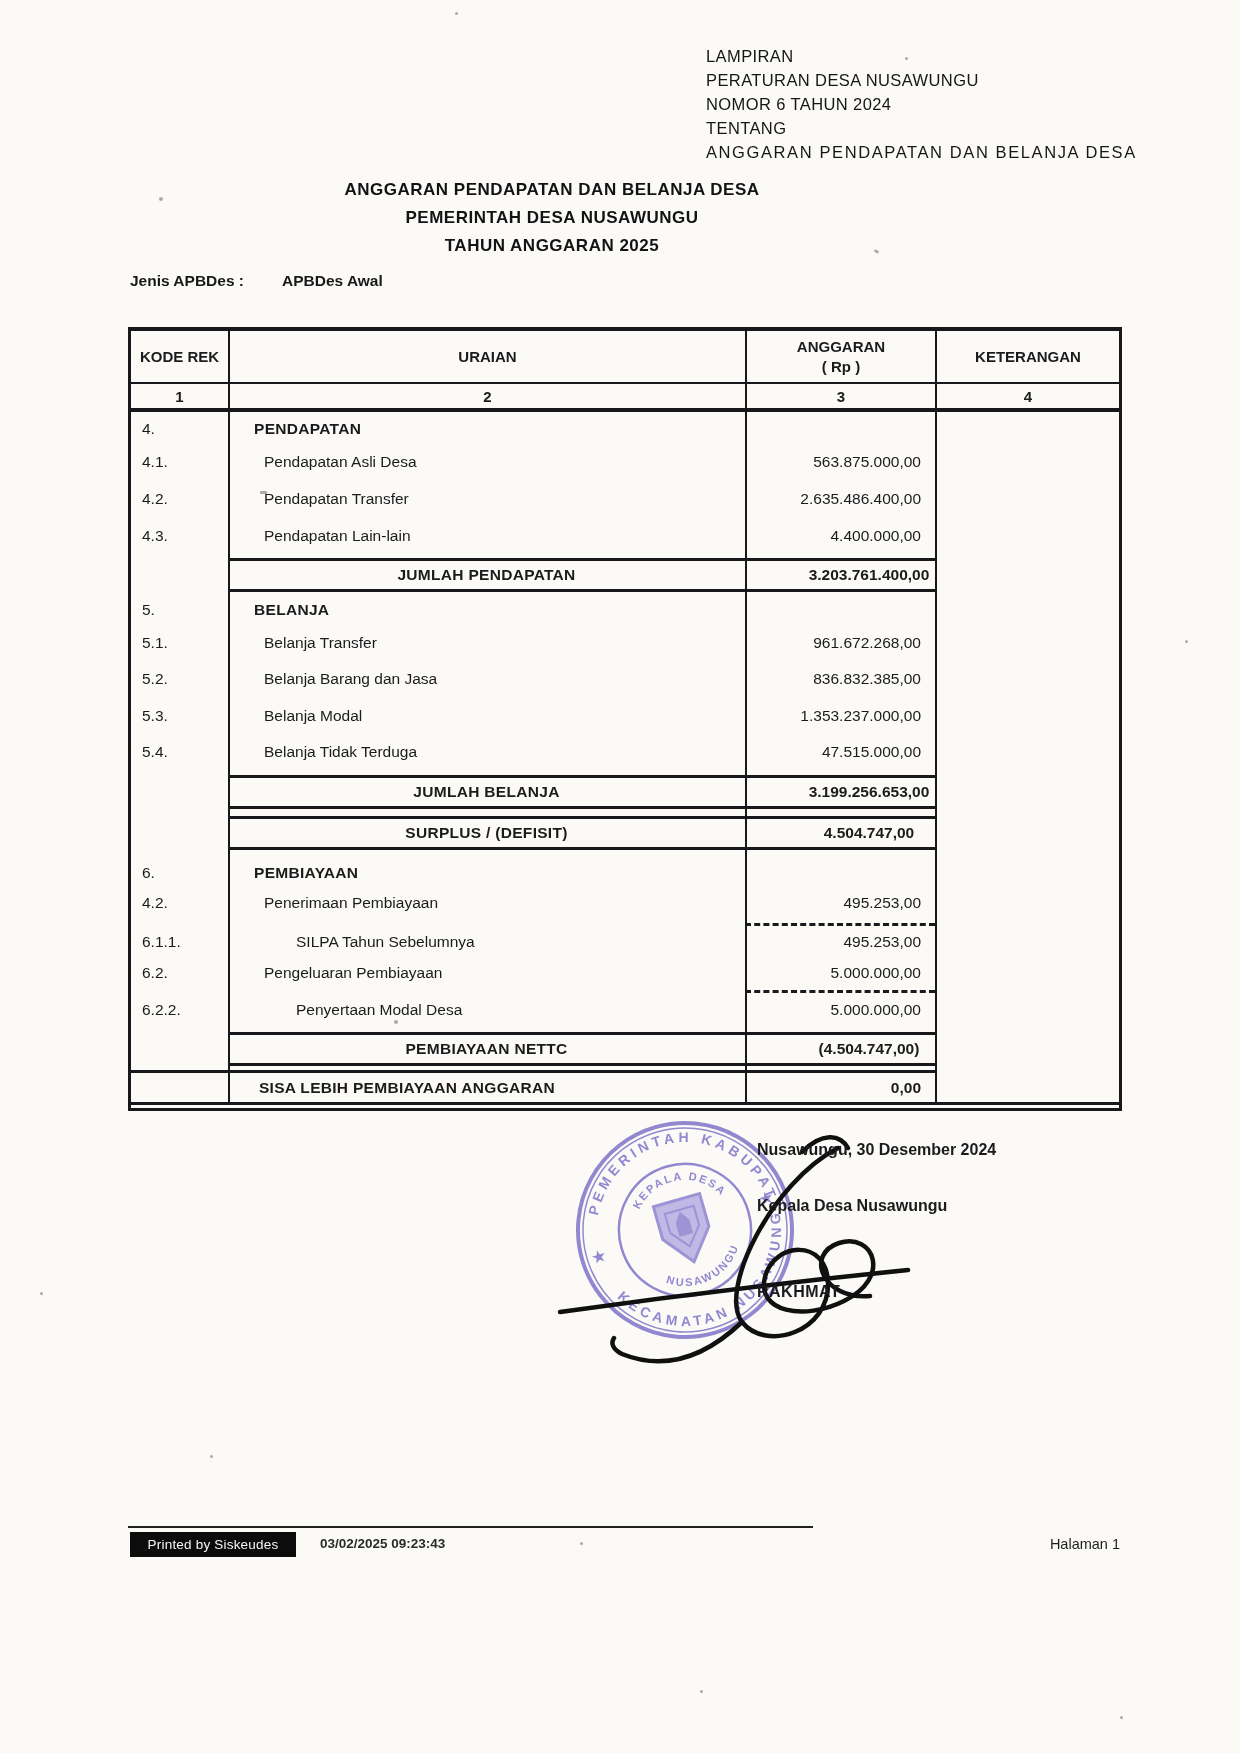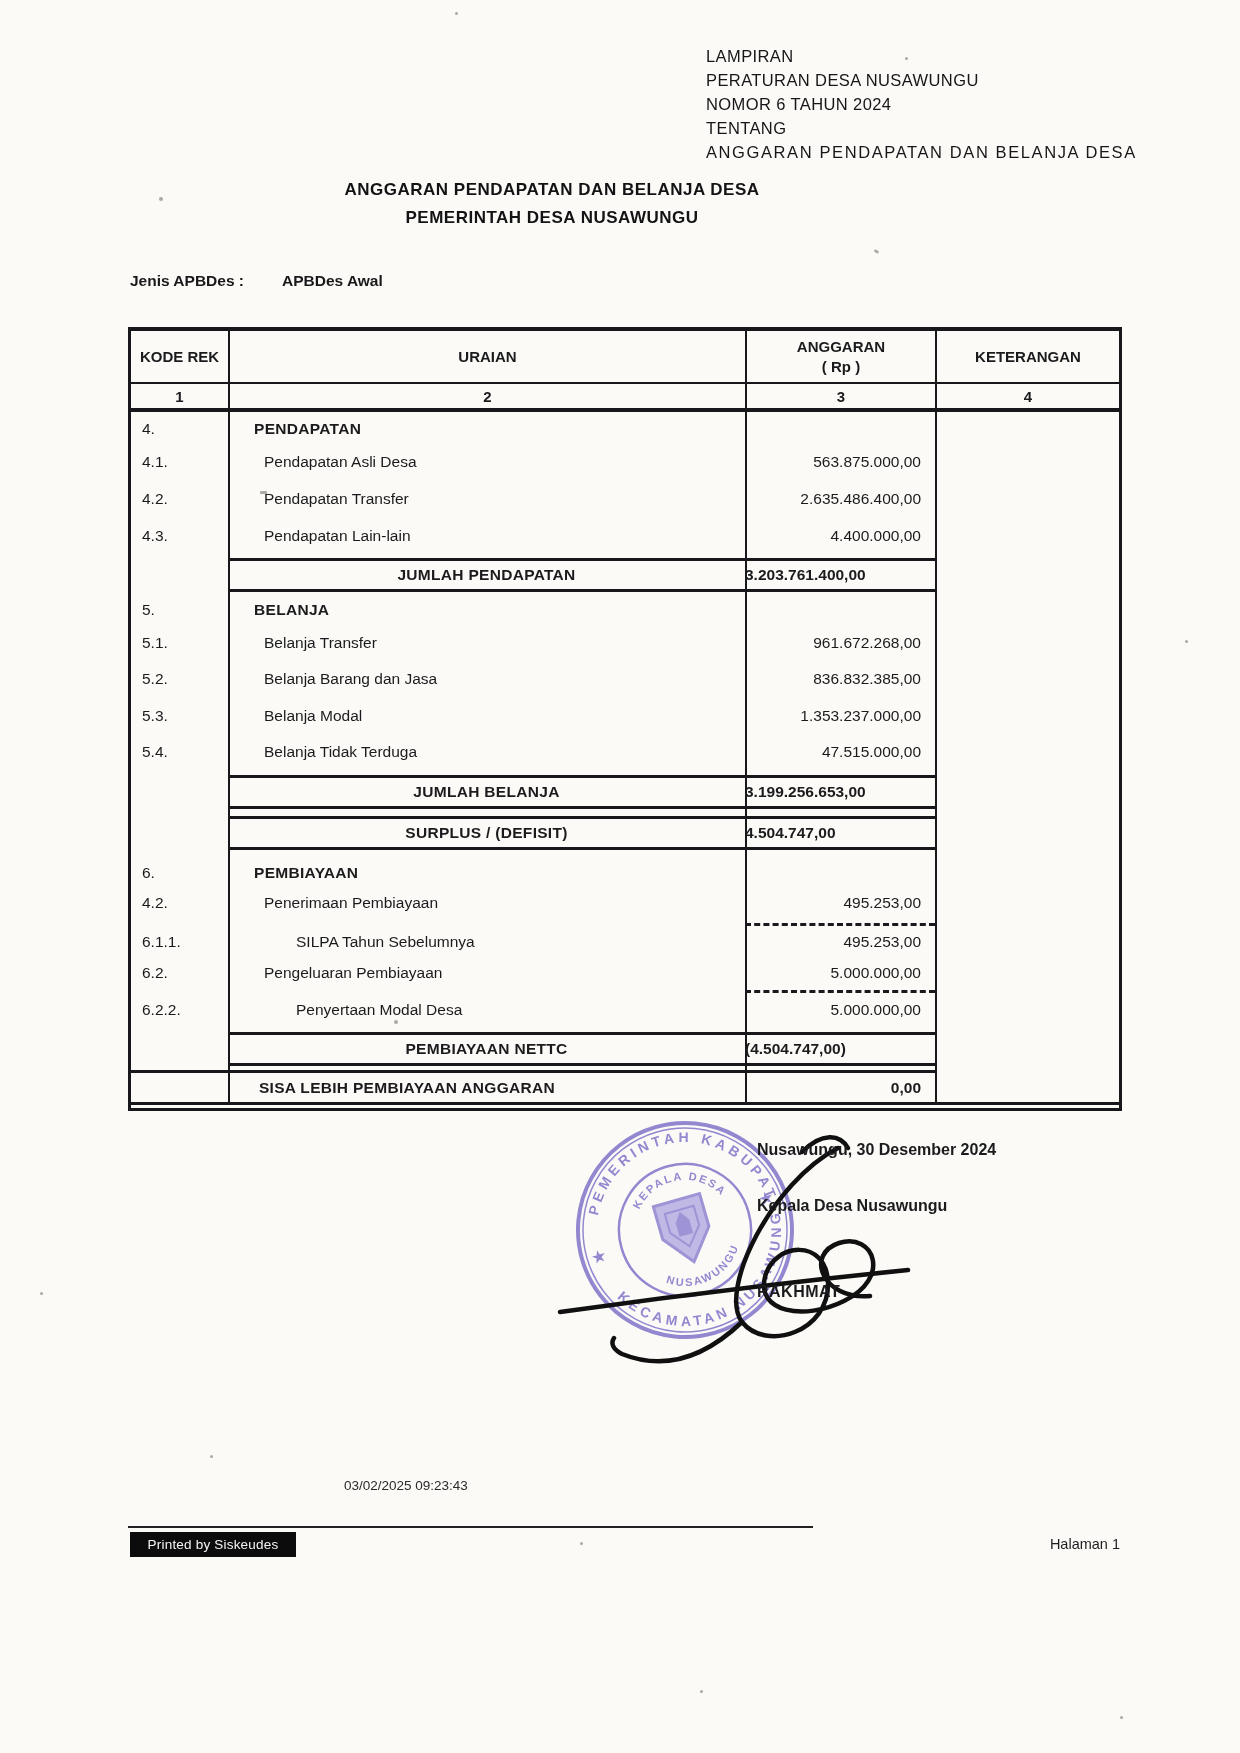--- a/index.html
+++ b/index.html
@@ -23,52 +23,53 @@
          font-weight:bold;font-size:15px;}
   .trow{position:absolute;left:0;width:994px;height:32px;line-height:32px;font-size:15.5px;}
   .trow .kode{position:absolute;left:14px;}
   .trow .ur-sec{position:absolute;left:126px;font-weight:bold;letter-spacing:.3px;}
   .trow .ur-item{position:absolute;left:136px;}
   .trow .ur-sub{position:absolute;left:168px;}
   .trow .amt{position:absolute;left:617px;width:176px;text-align:right;}
   .subbox{position:absolute;left:100px;width:707px;height:28px;line-height:28px;
           border-top:3px solid #17171c;border-bottom:3px solid #17171c;font-weight:bold;font-size:15.5px;}
   .subbox .lbl{position:absolute;left:0;width:517px;text-align:center;letter-spacing:.3px;}
-  .subbox .amt{position:absolute;left:517px;width:176px;text-align:left;}
+  .subbox .amt{position:absolute;left:517px;width:176px;text-align:center;padding-left:36px;}
   .sisabox{position:absolute;left:0;width:807px;height:30px;line-height:30px;
            border-top:3px solid #17171c;font-weight:bold;font-size:15.5px;}
   .sisabox .lbl{position:absolute;left:0;width:558px;text-align:center;letter-spacing:.3px;}
   .sisabox .amt{position:absolute;left:617px;width:176px;text-align:right;}
   .dash{position:absolute;left:617px;width:190px;border-top:3px dashed #1a1a1e;}
   
   .sig-date{left:757px;top:1141px;font-size:16px;font-weight:bold;}
   .sig-role{left:757px;top:1181px;font-size:16px;font-weight:bold;margin-top:16px;}
   .sig-name{left:757px;top:1283px;font-size:16px;font-weight:bold;letter-spacing:.5px;}
   
   .footer-line{left:128px;top:1526px;width:685px;height:2px;background:#222;}
   .printedbox{left:130px;top:1532px;width:166px;height:25px;background:#0c0c0c;color:#f4f4f2;
               font-size:13.5px;display:flex;align-items:center;justify-content:center;letter-spacing:.2px;}
-  .timestamp{left:320px;top:1478px;font-size:13.5px;font-weight:normal;color:#2a2a2c;margin-left:24px;}
+  .timestamp{left:320px;top:1536px;font-size:13.5px;font-weight:bold;color:#2a2a2c;}
   .halaman{left:1000px;top:1536px;width:120px;text-align:right;font-size:14.5px;color:#1e1e20;}
   .speck{position:absolute;background:#6b675f;border-radius:50%;opacity:.55;}
 </style>
 </head>
 <body>
 
 <div class="abs letterhead">
   <div>LAMPIRAN</div>
   <div>PERATURAN DESA NUSAWUNGU</div>
   <div>NOMOR 6 TAHUN 2024</div>
   <div>TENTANG</div>
   <div style="letter-spacing:1.6px">ANGGARAN PENDAPATAN DAN BELANJA DESA</div>
 </div>
 
 <div class="abs title-block">
   <div>ANGGARAN PENDAPATAN DAN BELANJA DESA</div>
   <div>PEMERINTAH DESA NUSAWUNGU</div>
+  <div>TAHUN ANGGARAN 2025</div>
 </div>
 
 <div class="abs jenis">
   <span>Jenis APBDes :</span><span class="val">APBDes Awal</span>
 </div>
 
 <div class="abs tbl">
 
   <div class="hline" style="left:0;top:0;width:994px;height:4px"></div>
   <div class="hline" style="left:0;top:55px;width:994px;height:2px"></div>

